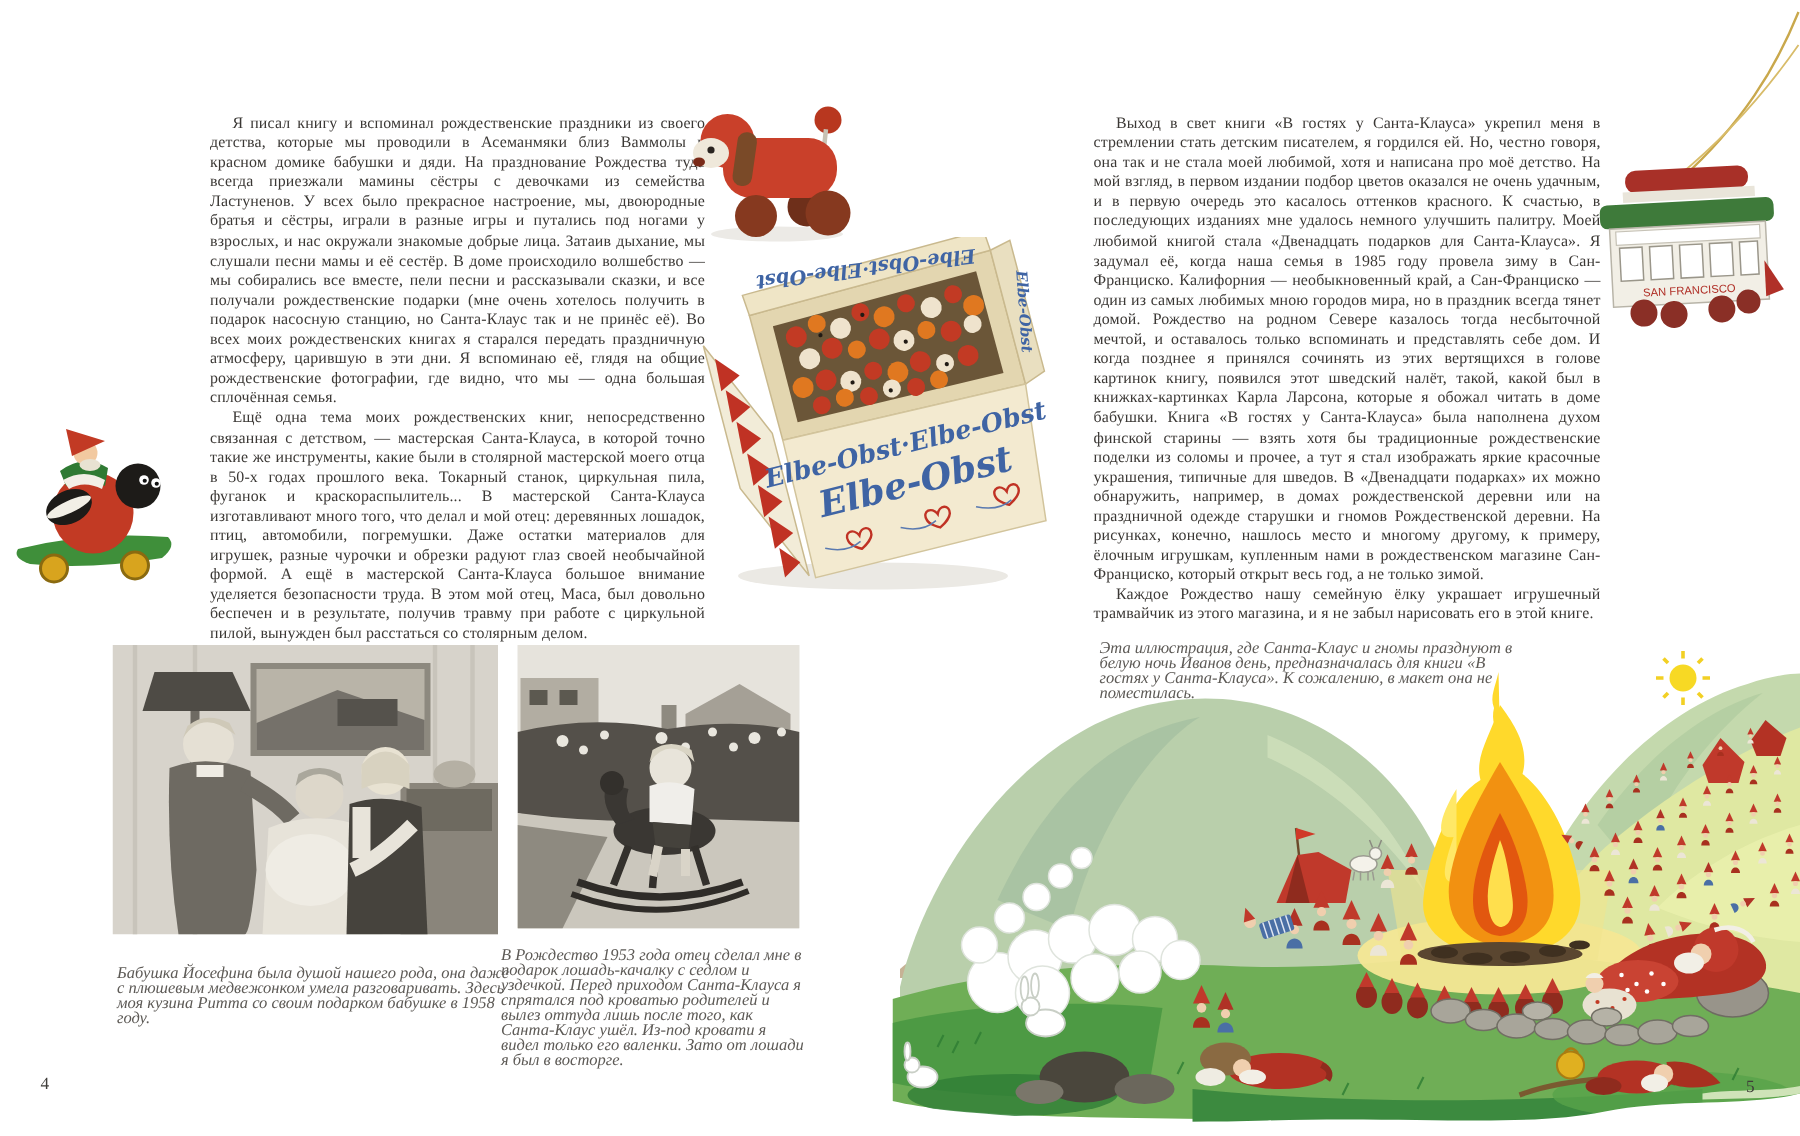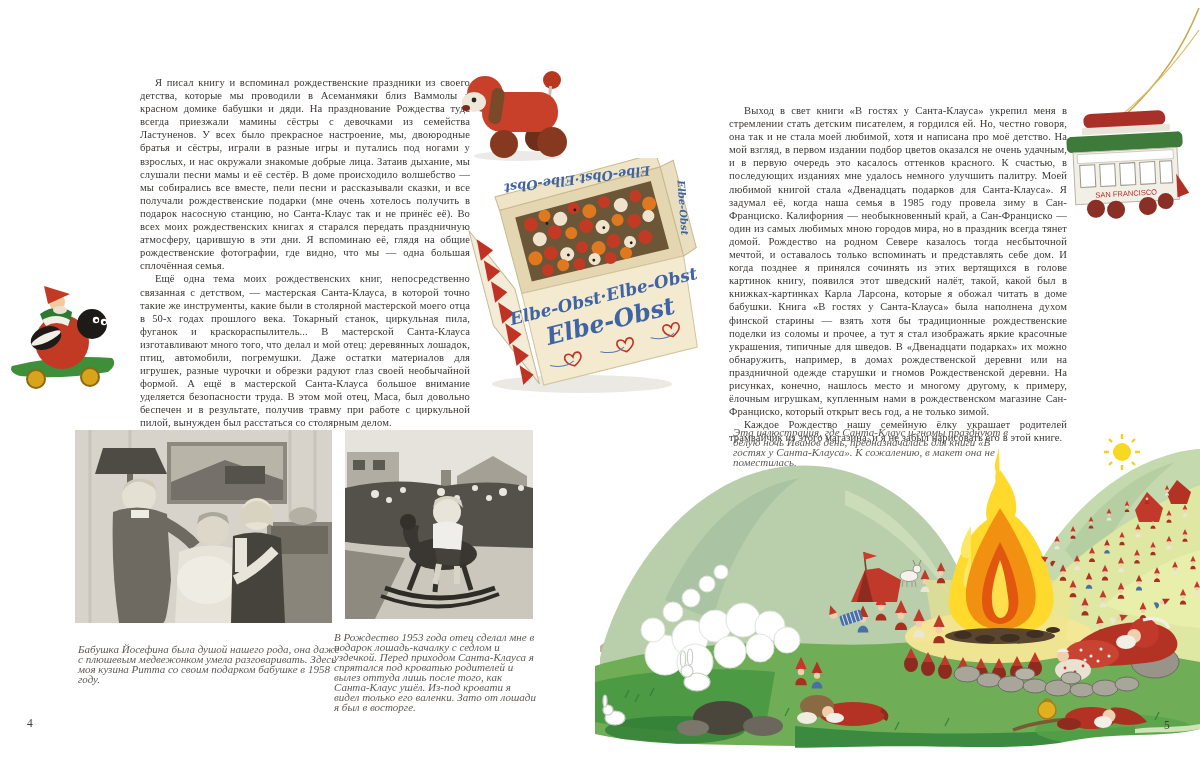--- a/index.html
+++ b/index.html
@@ -203,23 +203,23 @@
     <path d="M88,78 Q102,60 118,78 L116,70 Q102,62 90,70 Z" fill="#d9d4c4"></path>
     <path d="M88,94 Q104,88 118,96 L116,120 L88,118 Z" fill="#f0eeea"></path>
     <path d="M90,118 L116,120 L114,136 L92,134 Z" fill="#45423c"></path>
     <path d="M94,134 L90,154 M112,136 L112,154" stroke="#d9d4c8" stroke-width="6"></path>
   </svg>
 
   <div class="caption" style="left:334px;top:632px;width:202px;">В Рождество 1953 года отец сделал мне в подарок лошадь-качалку с седлом и уздечкой. Перед приходом Санта-Клауса я спрятался под кроватью родителей и вылез оттуда лишь после того, как Санта-Клаус ушёл. Из-под кровати я видел только его валенки. Зато от лошади я был в восторге.</div>
 
   <div class="pagenum" style="left:27px;top:717px;">4</div>
 
-  <div class="bodytext" style="left:729px;top:76px;width:338px;margin-top:28px;">
+  <div class="bodytext" style="left:729px;top:76px;width:338px;">
     <p>Выход в свет книги «В гостях у Санта-Клауса» укрепил меня в стремлении стать детским писателем, я гордился ей. Но, честно говоря, она так и не стала моей любимой, хотя и написана про моё детство. На мой взгляд, в первом издании подбор цветов оказался не очень удачным, и в первую очередь это касалось оттенков красного. К счастью, в последующих изданиях мне удалось немного улучшить палитру. Моей любимой книгой стала «Двенадцать подарков для Санта-Клауса». Я задумал её, когда наша семья в 1985 году провела зиму в Сан-Франциско. Калифорния — необыкновенный край, а Сан-Франциско — один из самых любимых мною городов мира, но в праздник всегда тянет домой. Рождество на родном Севере казалось тогда несбыточной мечтой, и оставалось только вспоминать и представлять себе дом. И когда позднее я принялся сочинять из этих вертящихся в голове картинок книгу, появился этот шведский налёт, такой, какой был в книжках-картинках Карла Ларсона, которые я обожал читать в доме бабушки. Книга «В гостях у Санта-Клауса» была наполнена духом финской старины — взять хотя бы традиционные рождественские поделки из соломы и прочее, а тут я стал изображать яркие красочные украшения, типичные для шведов. В «Двенадцати подарках» их можно обнаружить, например, в домах рождественской деревни или на праздничной одежде старушки и гномов Рождественской деревни. На рисунках, конечно, нашлось место и многому другому, к примеру, ёлочным игрушкам, купленным нами в рождественском магазине Сан-Франциско, который открыт весь год, а не только зимой.</p>
-    <p>Каждое Рождество нашу семейную ёлку украшает родителей трамвайчик из этого магазина, и я не забыл нарисовать его в этой книге.</p>
+    <p>Каждое Рождество нашу семейную ёлку украшает игрушечный трамвайчик из этого магазина, и я не забыл нарисовать его в этой книге.</p>
   </div>
 
   <svg class="art" style="left:1058px;top:0px;" width="142" height="225" viewBox="0 0 142 225">
     <path d="M141,8 C126,45 104,82 62,120" stroke="#c9a84c" stroke-width="1.6" fill="none"></path>
     <path d="M141,30 C120,60 92,92 60,118" stroke="#d8bc6a" stroke-width="1.2" fill="none"></path>
     <g transform="rotate(-3 70 170)">
       <rect x="28" y="112" width="82" height="15" rx="7" fill="#a83028"></rect>
       <rect x="26" y="126" width="88" height="7" fill="#e9e5da"></rect>
       <rect x="10" y="134" width="116" height="16" rx="5" fill="#3e7a3a"></rect>
       <rect x="16" y="150" width="104" height="52" fill="#f2efe6" stroke="#b8b4a8" stroke-width="1"></rect>

